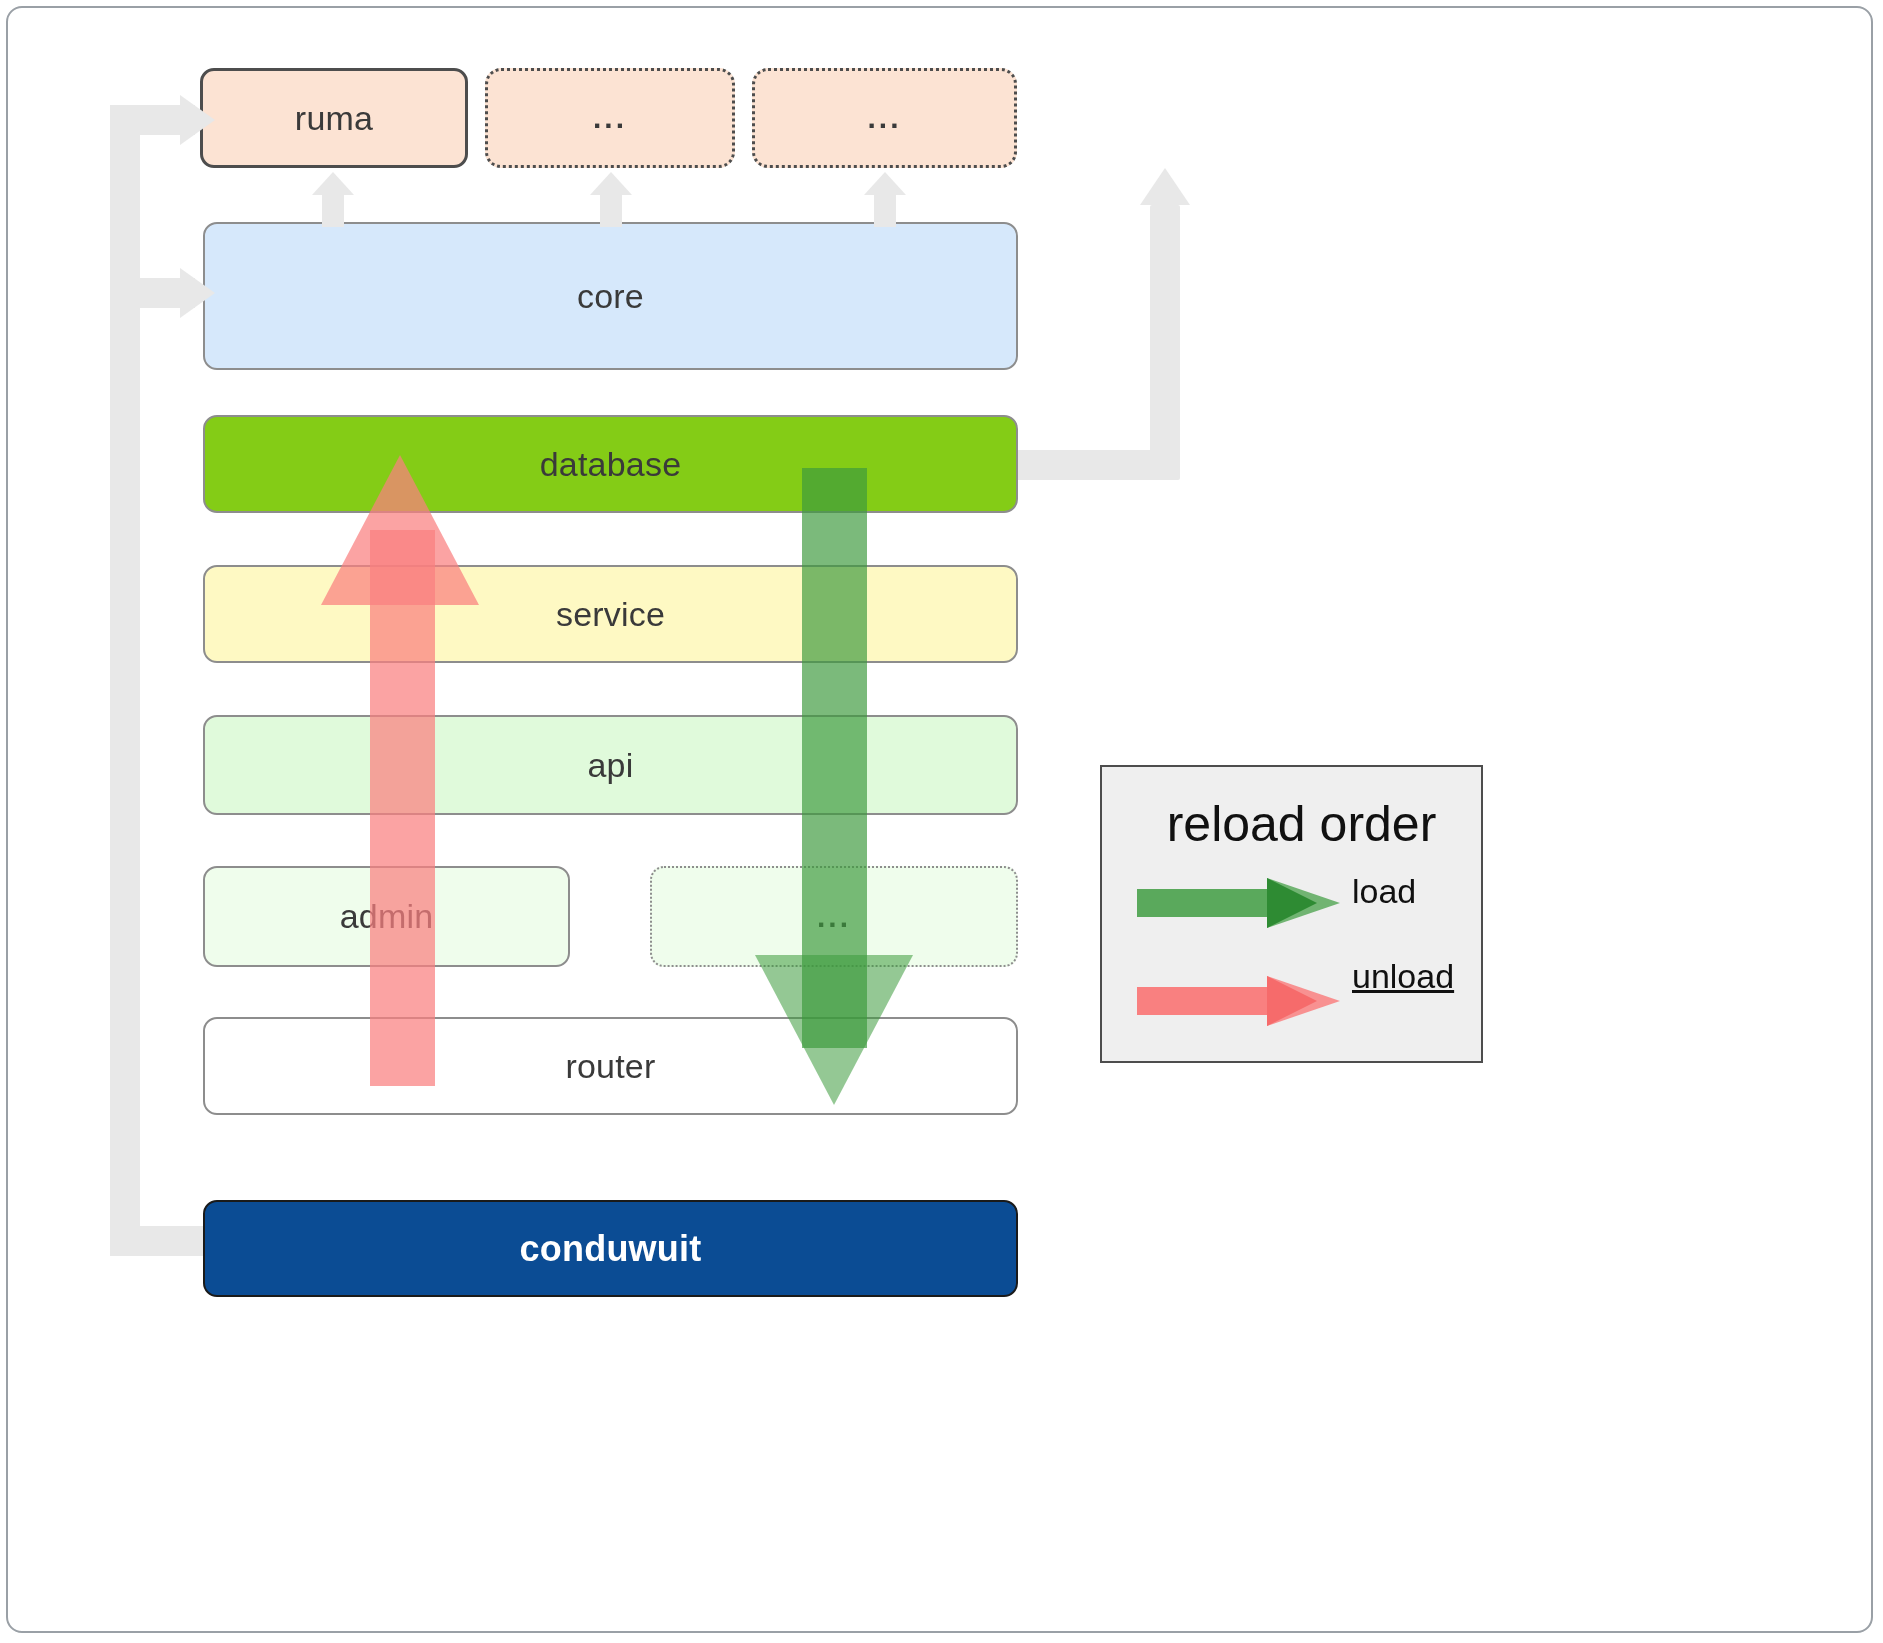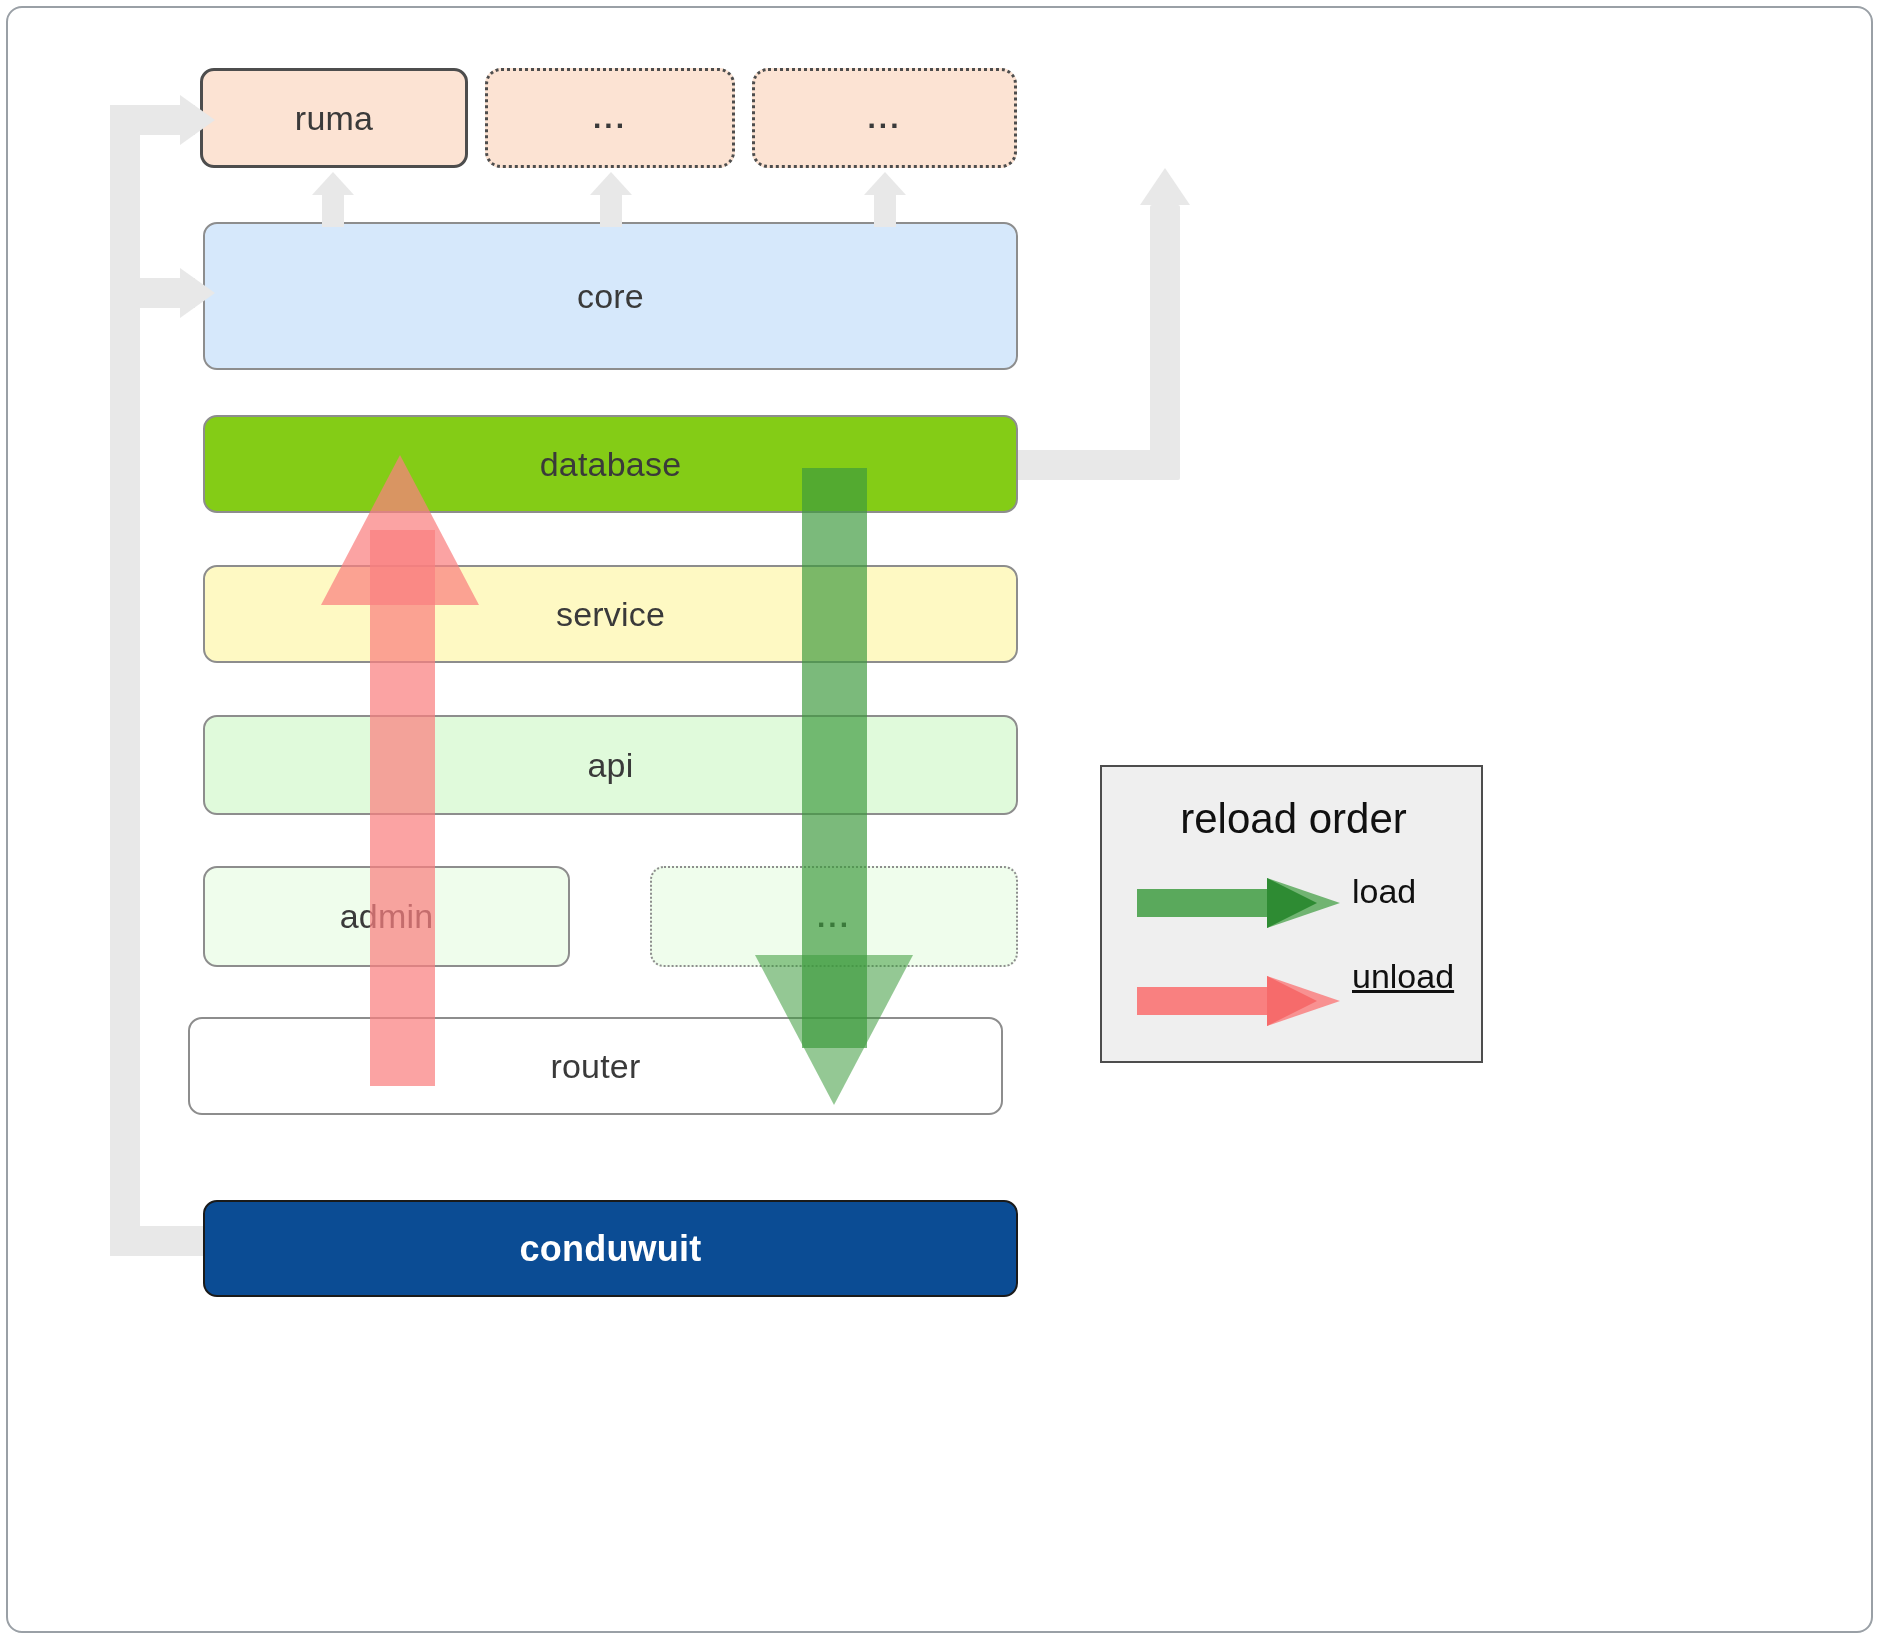--- a/index.html
+++ b/index.html
@@ -17,21 +17,21 @@
   .dots-sub{background:#effdec;border:2px dotted #8d8d8d;}
   .router{background:#ffffff;border:2px solid #8d8d8d;}
   .conduwuit{background:#0b4c94;border:2px solid #1a1a1a;color:#ffffff;font-size:36px;font-weight:bold;}
   .ellipsis{font-size:30px;letter-spacing:3px;font-weight:bold;color:#3a3a3a;}
 
   svg.layer{position:absolute;left:0;top:0;width:1883px;height:1643px;pointer-events:none;}
   svg.under{z-index:1;}
   svg.over{z-index:5;}
 
   .legend{position:absolute;left:1100px;top:765px;width:383px;height:298px;background:#efefef;border:2px solid #4d4d4d;box-sizing:border-box;}
-  .legend-title{position:absolute;left:0;top:28px;width:383px;text-align:center;font-size:42px;color:#111;}
+  .legend-title{position:absolute;left:8px;top:28px;width:383px;text-align:center;font-size:50px;color:#111;}
   .legend-label{position:absolute;font-size:34px;color:#111;}
   .lg-label-load{left:250px;top:105px;}
   .lg-label-unload{left:250px;top:190px;text-decoration:underline;}
   .node-label{pointer-events:none;}
 </style>
 </head>
 <body>
 
 <div id="canvas">
   <div class="frame"></div>
@@ -102,21 +102,21 @@
   </div>
 
   <div class="node admin" style="left:203px;top:866px;width:367px;height:101px;z-index:2;">
     <span class="node-label">admin</span>
   </div>
 
   <div class="node dots-sub" style="left:650px;top:866px;width:368px;height:101px;z-index:2;">
     <span class="node-label ellipsis">...</span>
   </div>
 
-  <div class="node router" style="left:188px;top:1017px;width:815px;height:98px;z-index:2;align-items:center;">
+  <div class="node router" style="left:203px;top:1017px;width:815px;height:98px;z-index:2;align-items:center;">
     <span class="node-label">router</span>
   </div>
 
   <div class="node conduwuit" style="left:203px;top:1200px;width:815px;height:97px;z-index:2;">
     <span class="node-label">conduwuit</span>
   </div>
 
   <svg class="layer over" viewBox="0 0 1883 1643">
 
     <g>

